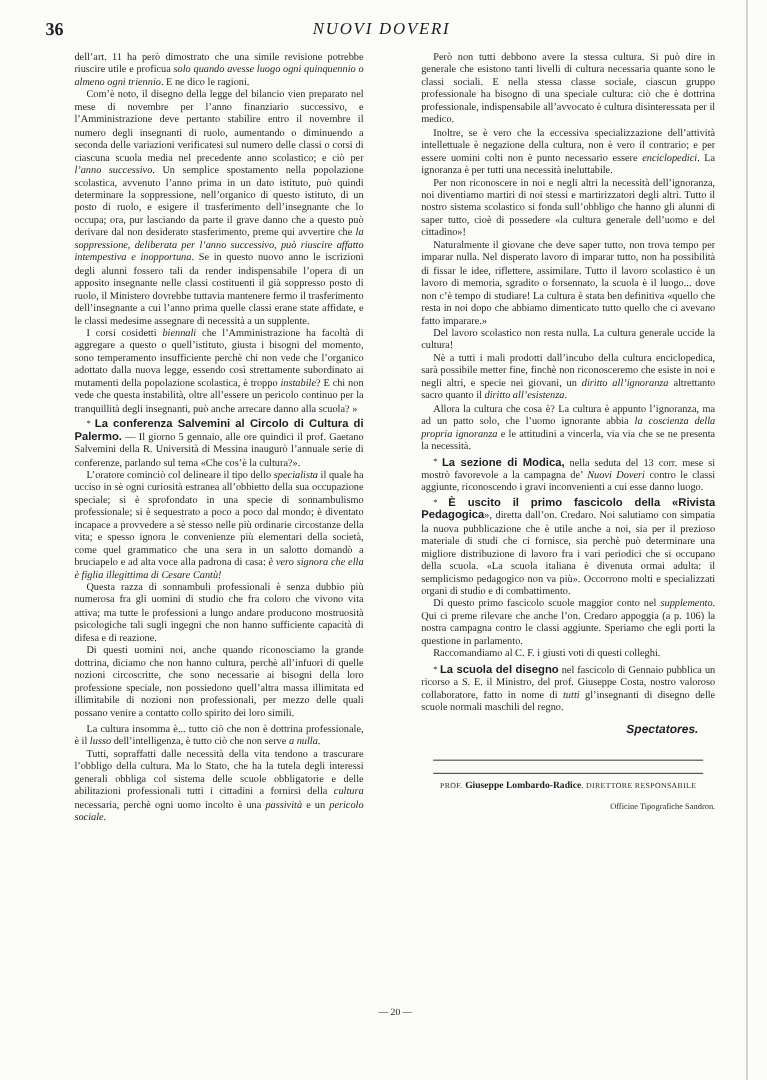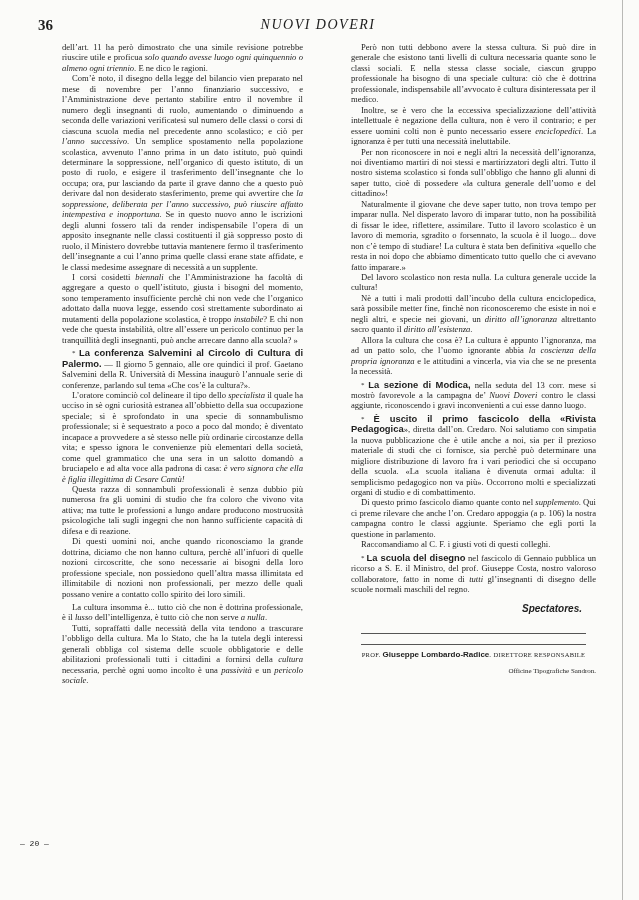--- a/index.html
+++ b/index.html
@@ -56,28 +56,28 @@
     line-height: 16px; letter-spacing: 0.15px; text-align: justify;
     text-align-last: left;
   }
   .rule-mid {
     height: 1px; background: #555; margin: 10px 10px 0 10px;
   }
   .director {
     margin-top: 5px; text-align: center; font-size: 7px; letter-spacing: 0.3px;
   }
   .director .name {
-    font-family: Liberation Sans, sans-serif; font-weight: bold; font-size: 8px; letter-spacing: 0;
+    font-family: Liberation Serif, serif; font-weight: bold; font-size: 8px; letter-spacing: 0;
   }
   .printer {
     margin-top: 6px; text-align: right; font-size: 7px;
   }
   .folio {
-    position: absolute; left: 0; right: 0; top: 839px; text-align: left;
-    font-family: Liberation Mono, monospace; font-size: 8px; padding-left: 20px;
+    position: absolute; left: 0; right: 0; top: 839px; text-align: center;
+    font-family: Liberation Serif, serif; font-size: 8px; padding-left: 20px;
   }
 </style>
 </head>
 <body>
 
 <div class="page-edge"></div>
 
 <div class="header">
   <span class="page-number">36</span>
   <div class="journal-title">NUOVI DOVERI</div>
@@ -99,21 +99,21 @@
   <div id="col-right-body">
       <p class="indent"><span>Però non tutti debbono avere la stessa cultura. Si può dire in generale che esistono tanti livelli di cultura necessaria quante sono le classi sociali. E nella stessa classe sociale, ciascun gruppo professionale ha bisogno di una speciale cultura: ciò che è dottrina professionale, indispensabile all’avvocato è cultura disinteressata per il medico.</span></p>
       <p class="indent"><span>Inoltre, se è vero che la eccessiva specializzazione dell’attività intellettuale è negazione della cultura, non è vero il contrario; e per essere uomini colti non è punto necessario essere </span><span class="it">enciclopedici</span><span>. La ignoranza è per tutti una necessità ineluttabile.</span></p>
       <p class="indent"><span>Per non riconoscere in noi e negli altri la necessità dell’ignoranza, noi diventiamo martiri di noi stessi e martirizzatori degli altri. Tutto il nostro sistema scolastico si fonda sull’obbligo che hanno gli alunni di saper tutto, cioè di possedere «la cultura generale dell’uomo e del cittadino»!</span></p>
       <p class="indent"><span>Naturalmente il giovane che deve saper tutto, non trova tempo per imparar nulla. Nel disperato lavoro di imparar tutto, non ha possibilità di fissar le idee, riflettere, assimilare. Tutto il lavoro scolastico è un lavoro di memoria, sgradito o forsennato, la scuola è il luogo... dove non c’è tempo di studiare! La cultura è stata ben definitiva «quello che resta in noi dopo che abbiamo dimenticato tutto quello che ci avevano fatto imparare.»</span></p>
       <p class="indent"><span>Del lavoro scolastico non resta nulla. La cultura generale uccide la cultura!</span></p>
       <p class="indent"><span>Nè a tutti i mali prodotti dall’incubo della cultura enciclopedica, sarà possibile metter fine, finchè non riconosceremo che esiste in noi e negli altri, e specie nei giovani, un </span><span class="it">diritto all’ignoranza</span><span> altrettanto sacro quanto il </span><span class="it">diritto all’esistenza</span><span>.</span></p>
       <p class="indent"><span>Allora la cultura che cosa è? La cultura è appunto l’ignoranza, ma ad un patto solo, che l’uomo ignorante abbia </span><span class="it">la coscienza della propria ignoranza</span><span> e le attitudini a vincerla, via via che se ne presenta la necessità.</span></p>
       <p class="indent gap"><span class="star">* </span><span class="bs">La sezione di Modica,</span><span> nella seduta del 13 corr. mese si mostrò favorevole a la campagna de’ </span><span class="it">Nuovi Doveri</span><span> contro le classi aggiunte, riconoscendo i gravi inconvenienti a cui esse danno luogo.</span></p>
       <p class="indent gap"><span class="star">* </span><span class="bs">È uscito il primo fascicolo della «Rivista Pedagogica</span><span>», diretta dall’on. Credaro. Noi salutiamo con simpatia la nuova pubblicazione che è utile anche a noi, sia per il prezioso materiale di studi che ci fornisce, sia perchè può determinare una migliore distribuzione di lavoro fra i vari periodici che si occupano della scuola. «La scuola italiana è divenuta ormai adulta: il semplicismo pedagogico non va più». Occorrono molti e specializzati organi di studio e di combattimento.</span></p>
-      <p class="indent"><span>Di questo primo fascicolo diamo quante conto nel </span><span class="it">supplemento</span><span>. Qui ci preme rilevare che anche l’on. Credaro appoggia (a p. 106) la nostra campagna contro le classi aggiunte. Speriamo che egli porti la questione in parlamento.</span></p>
+      <p class="indent"><span>Di questo primo fascicolo scuole maggior conto nel </span><span class="it">supplemento</span><span>. Qui ci preme rilevare che anche l’on. Credaro appoggia (a p. 106) la nostra campagna contro le classi aggiunte. Speriamo che egli porti la questione in parlamento.</span></p>
       <p class="indent"><span>Raccomandiamo al C. F. i giusti voti di questi colleghi.</span></p>
       <p class="indent gap"><span class="star">* </span><span class="bs">La scuola del disegno</span><span> nel fascicolo di Gennaio pubblica un ricorso a S. E. il Ministro, del prof. Giuseppe Costa, nostro valoroso collaboratore, fatto in nome di </span><span class="it">tutti</span><span> gl’insegnanti di disegno delle scuole normali maschili del regno.</span></p>
     </div>
   <div class="signature">Spectatores.</div>
   <div class="rule-top"></div>
   <div class="rule-mid"></div>
   <div class="director">
     <span style="text-transform:uppercase;font-size:6.5px;">Prof.</span>
     <span class="name">Giuseppe Lombardo-Radice</span><span>.</span>
     <span style="text-transform:uppercase;font-size:6.5px;">Direttore responsabile</span>

